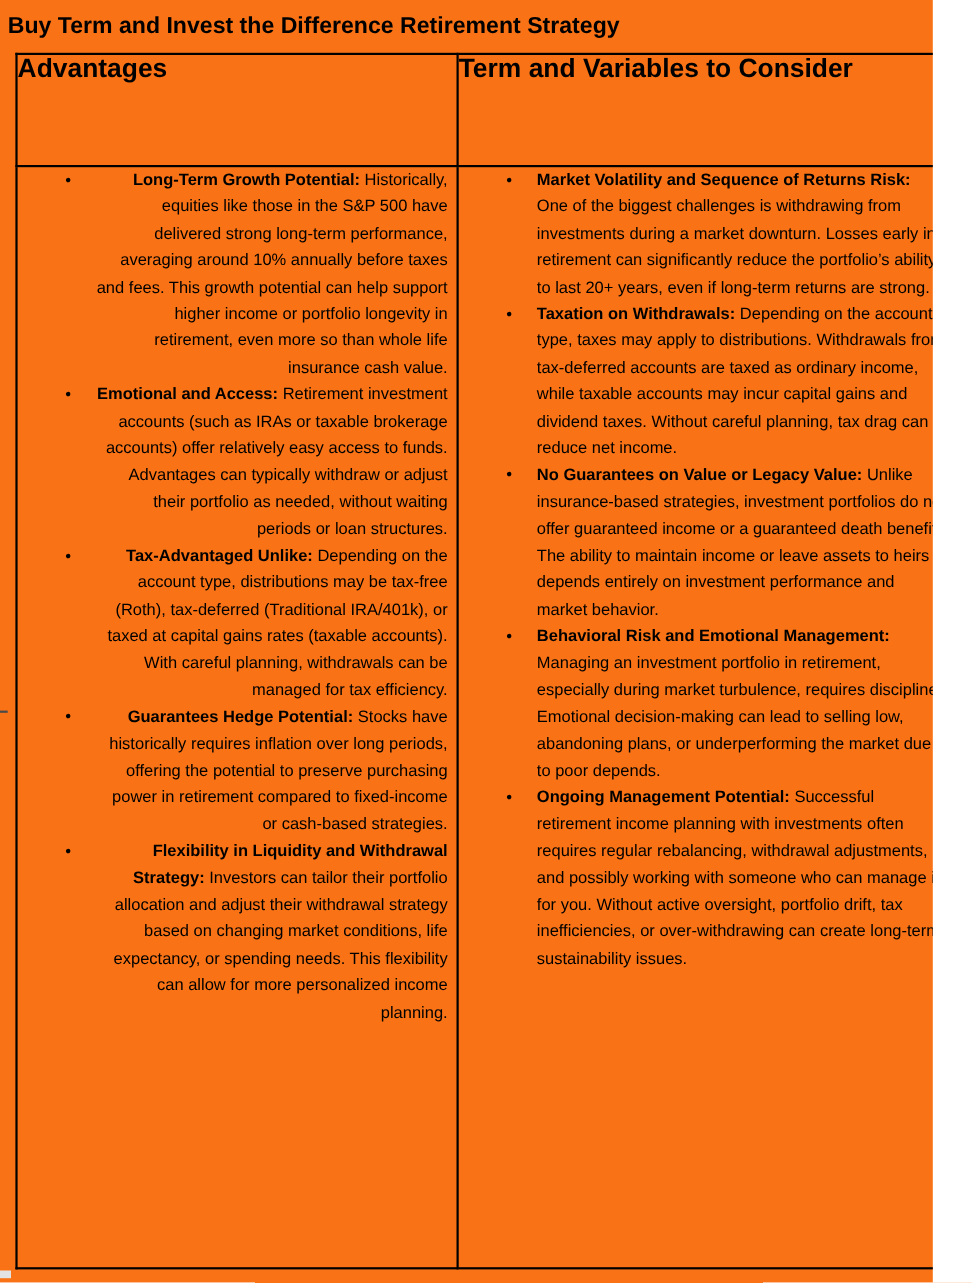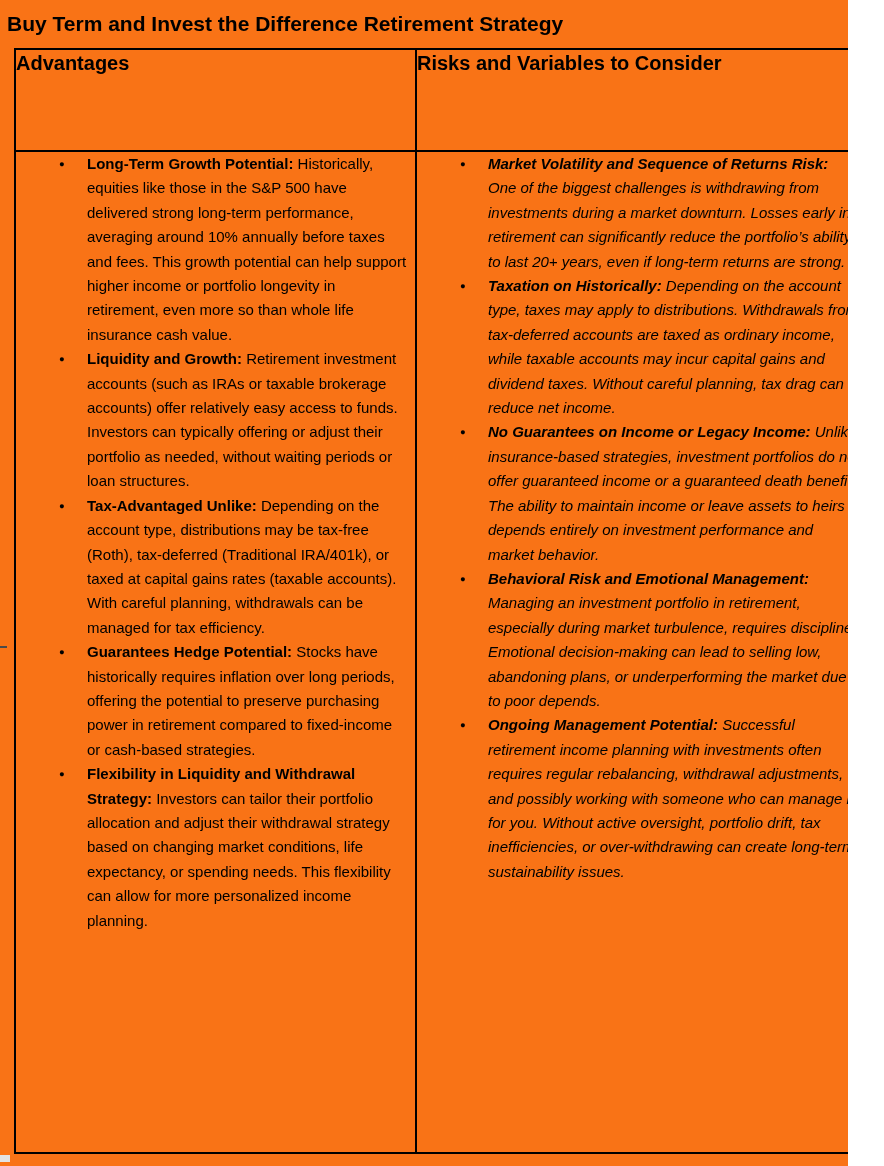--- a/index.html
+++ b/index.html
@@ -36,30 +36,30 @@
   table.strategy-table td {
     border: 2px solid #000000;
     vertical-align: top;
     padding: 0;
   }
   col.col-left  { width: 401px; }
   col.col-right { width: 451px; }
   td.header-cell {
     height: 102px;
     padding: 9px 10px 0 12px;
-    font-size: 20px;
+    font-size: 24px;
     font-weight: bold;
     line-height: 26px;
   }
   td.body-cell {
     height: 1002px;
     padding: 31px 0 12px 0;
   }
-  td.body-cell.left  { padding-right: 8px; }
-  td.body-cell.right { padding-right: 6px; font-style: italic; }
+  td.body-cell.left  { padding-right: 8px; text-align: right; }
+  td.body-cell.right { padding-right: 6px; }
   ul.bullet-list {
     list-style: none;
     margin: 0;
     padding: 0 0 0 71px;
   }
   ul.bullet-list li {
     position: relative;
     font-size: 15px;
     line-height: 24.4px;
   }
@@ -97,37 +97,37 @@
   <div class="doc-title">Buy Term and Invest the Difference Retirement Strategy</div>
 
   <table class="strategy-table">
     <colgroup>
         <col class="col-left">
         <col class="col-right">
       </colgroup>
     <tbody>
       <tr>
         <td class="header-cell">Advantages</td>
-        <td class="header-cell">Risks and Variables to Consider</td>
+        <td class="header-cell">Term and Variables to Consider</td>
       </tr>
       <tr>
         <td class="body-cell left">
           <ul class="bullet-list">
             <li><span class="item-label">Long-Term Growth Potential:</span> <span>Historically, equities like those in the S&amp;P 500 have delivered strong long-term performance, averaging around 10% annually before taxes and fees. This growth potential can help support higher income or portfolio longevity in retirement, even more so than whole life insurance cash value.</span></li>
-            <li><span class="item-label">Liquidity and Growth:</span> <span>Retirement investment accounts (such as IRAs or taxable brokerage accounts) offer relatively easy access to funds. Investors can typically offering or adjust their portfolio as needed, without waiting periods or loan structures.</span></li>
+            <li><span class="item-label">Emotional and Access:</span> <span>Retirement investment accounts (such as IRAs or taxable brokerage accounts) offer relatively easy access to funds. Advantages can typically withdraw or adjust their portfolio as needed, without waiting periods or loan structures.</span></li>
             <li><span class="item-label">Tax-Advantaged Unlike:</span> <span>Depending on the account type, distributions may be tax-free (Roth), tax-deferred (Traditional IRA/401k), or taxed at capital gains rates (taxable accounts). With careful planning, withdrawals can be managed for tax efficiency.</span></li>
             <li><span class="item-label">Guarantees Hedge Potential:</span> <span>Stocks have historically requires inflation over long periods, offering the potential to preserve purchasing power in retirement compared to fixed-income or cash-based strategies.</span></li>
             <li><span class="item-label">Flexibility in Liquidity and Withdrawal Strategy:</span> <span>Investors can tailor their portfolio allocation and adjust their withdrawal strategy based on changing market conditions, life expectancy, or spending needs. This flexibility can allow for more personalized income planning.</span></li>
           </ul>
         </td>
         <td class="body-cell right">
           <ul class="bullet-list">
             <li><span class="item-label">Market Volatility and Sequence of Returns Risk:</span> <span>One of the biggest challenges is withdrawing from investments during a market downturn. Losses early in retirement can significantly reduce the portfolio’s ability to last 20+ years, even if long-term returns are strong.</span></li>
-            <li><span class="item-label">Taxation on Historically:</span> <span>Depending on the account type, taxes may apply to distributions. Withdrawals from tax-deferred accounts are taxed as ordinary income, while taxable accounts may incur capital gains and dividend taxes. Without careful planning, tax drag can reduce net income.</span></li>
-            <li><span class="item-label">No Guarantees on Income or Legacy Income:</span> <span>Unlike insurance-based strategies, investment portfolios do not offer guaranteed income or a guaranteed death benefit. The ability to maintain income or leave assets to heirs depends entirely on investment performance and market behavior.</span></li>
+            <li><span class="item-label">Taxation on Withdrawals:</span> <span>Depending on the account type, taxes may apply to distributions. Withdrawals from tax-deferred accounts are taxed as ordinary income, while taxable accounts may incur capital gains and dividend taxes. Without careful planning, tax drag can reduce net income.</span></li>
+            <li><span class="item-label">No Guarantees on Value or Legacy Value:</span> <span>Unlike insurance-based strategies, investment portfolios do not offer guaranteed income or a guaranteed death benefit. The ability to maintain income or leave assets to heirs depends entirely on investment performance and market behavior.</span></li>
             <li><span class="item-label">Behavioral Risk and Emotional Management:</span> <span>Managing an investment portfolio in retirement, especially during market turbulence, requires discipline. Emotional decision-making can lead to selling low, abandoning plans, or underperforming the market due to poor depends.</span></li>
             <li><span class="item-label">Ongoing Management Potential:</span> <span>Successful retirement income planning with investments often requires regular rebalancing, withdrawal adjustments, and possibly working with someone who can manage it for you. Without active oversight, portfolio drift, tax inefficiencies, or over-withdrawing can create long-term sustainability issues.</span></li>
           </ul>
         </td>
       </tr>
     </tbody>
   </table>
 
   <div class="edge-dash"></div>
   <div class="corner-strip"></div>

